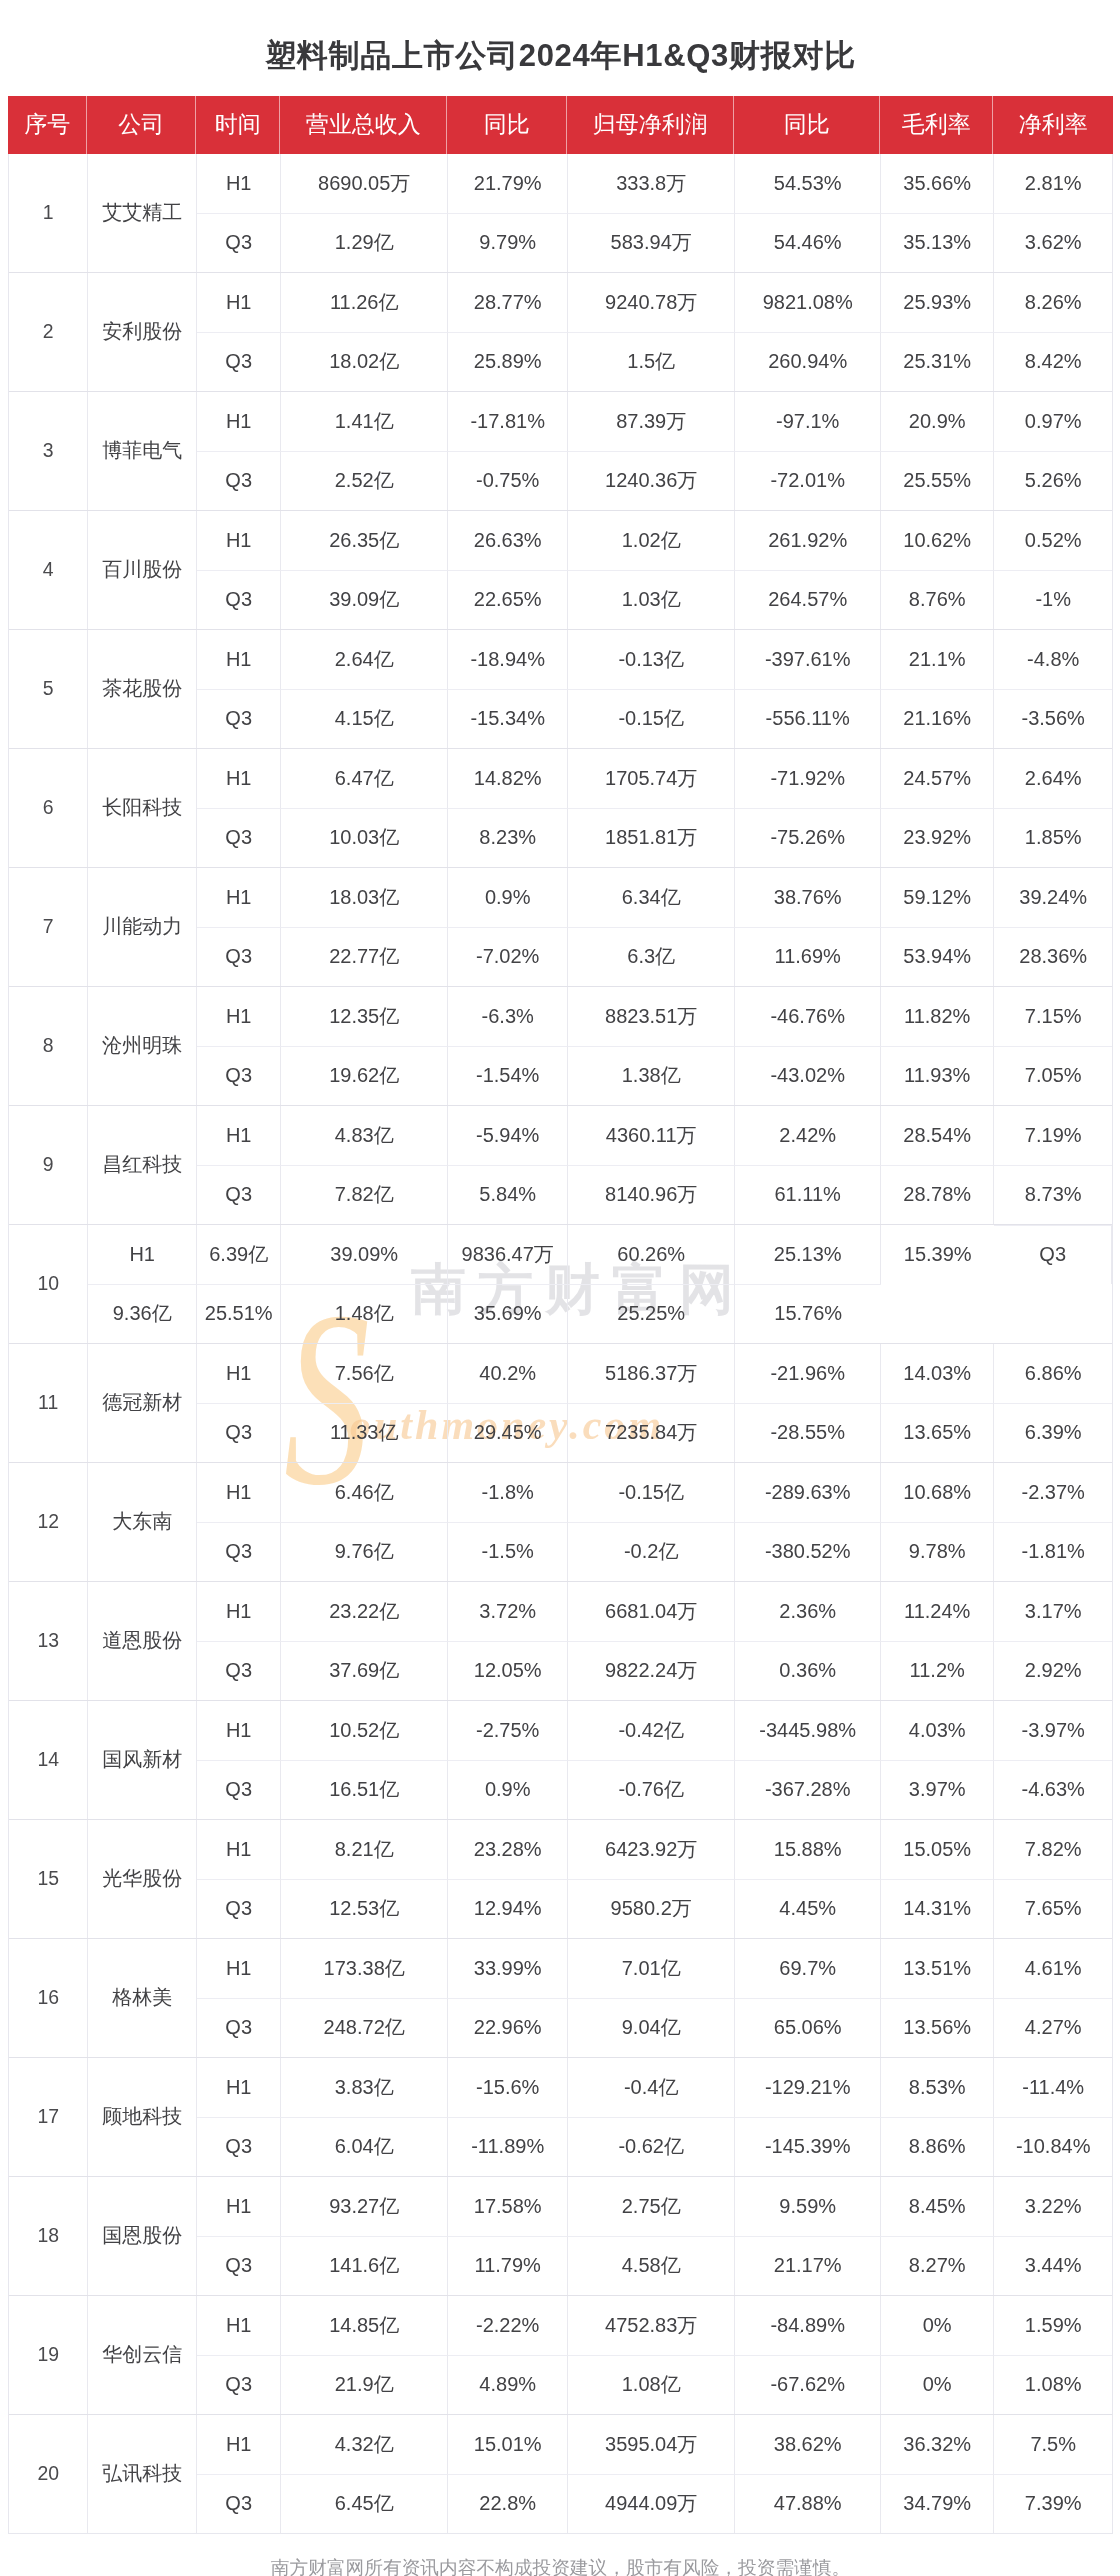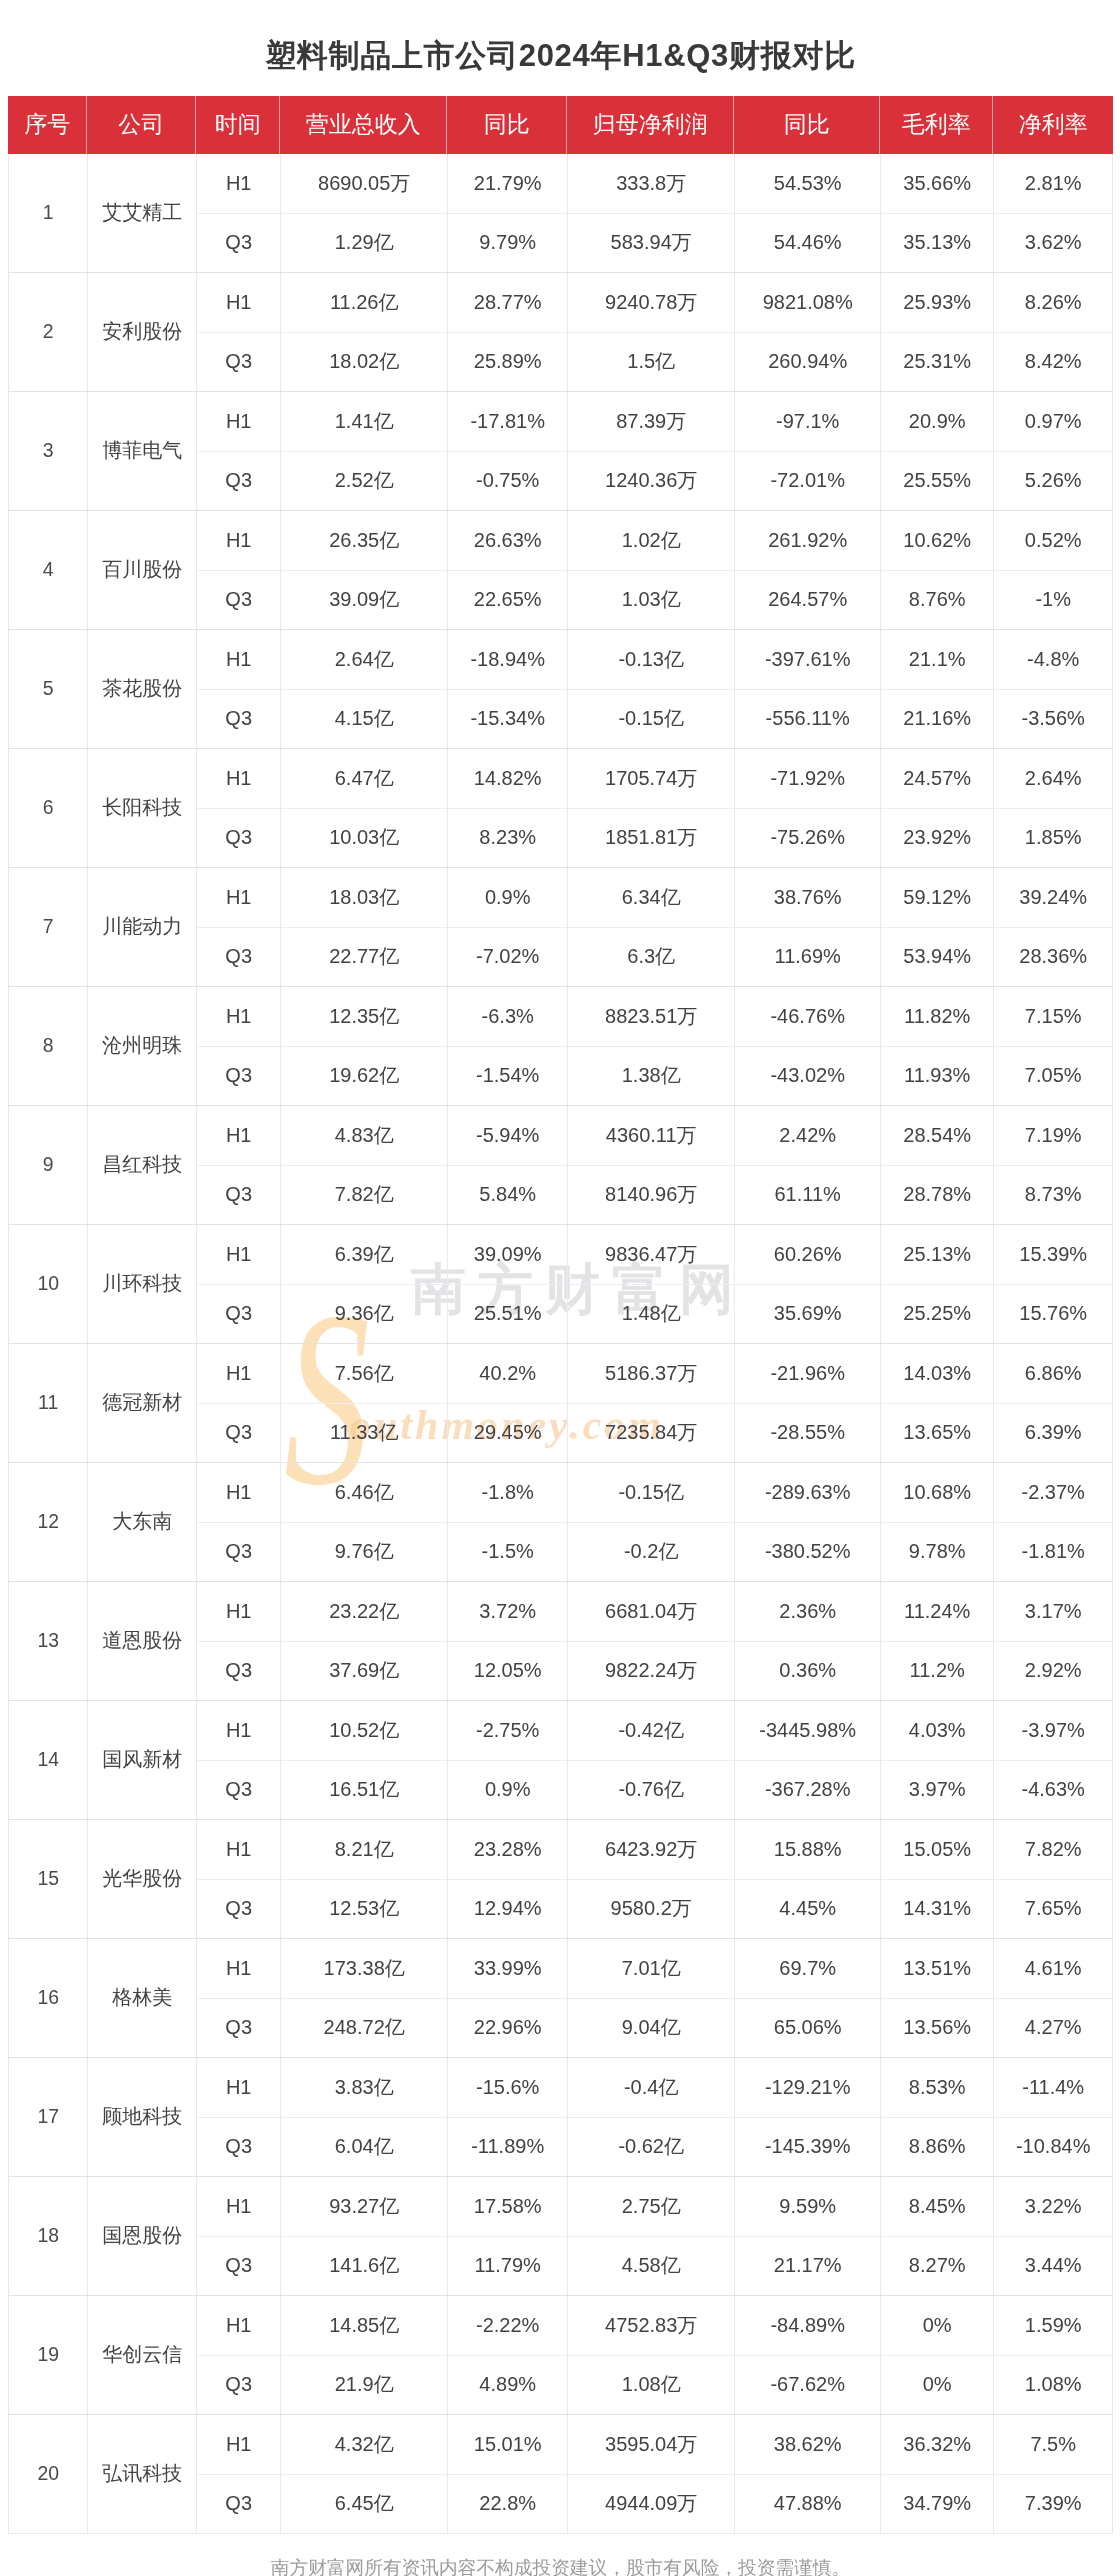--- a/index.html
+++ b/index.html
@@ -241,21 +241,20 @@
         <div class="cell q3row ">Q3</div>
         <div class="cell q3row ">7.82亿</div>
         <div class="cell q3row ">5.84%</div>
         <div class="cell q3row ">8140.96万</div>
         <div class="cell q3row ">61.11%</div>
         <div class="cell q3row ">28.78%</div>
         <div class="cell q3row c-last ">8.73%</div>
       </div>
       <div class="group">
         <div class="cell span2 idx">10</div>
-        <div class="cell span2">川环科技</div>
         <div class="cell ">H1</div>
         <div class="cell ">6.39亿</div>
         <div class="cell ">39.09%</div>
         <div class="cell ">9836.47万</div>
         <div class="cell ">60.26%</div>
         <div class="cell ">25.13%</div>
         <div class="cell c-last ">15.39%</div>
         <div class="cell q3row ">Q3</div>
         <div class="cell q3row ">9.36亿</div>
         <div class="cell q3row ">25.51%</div>

